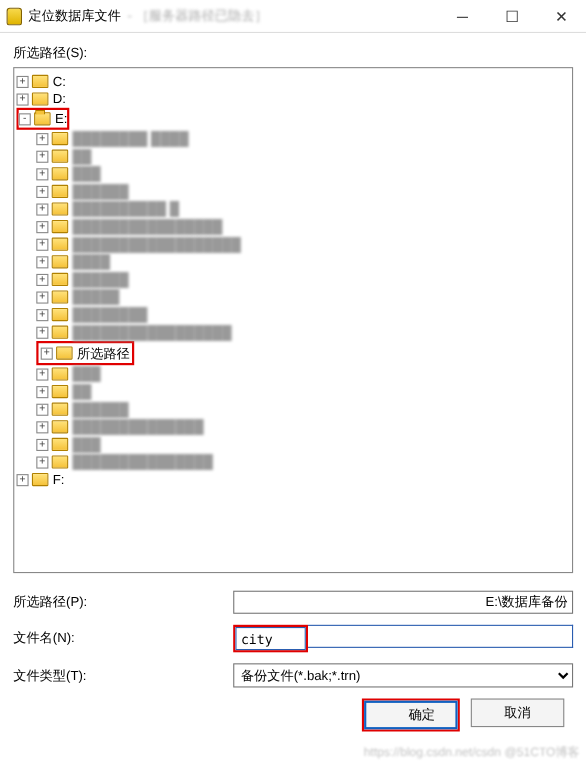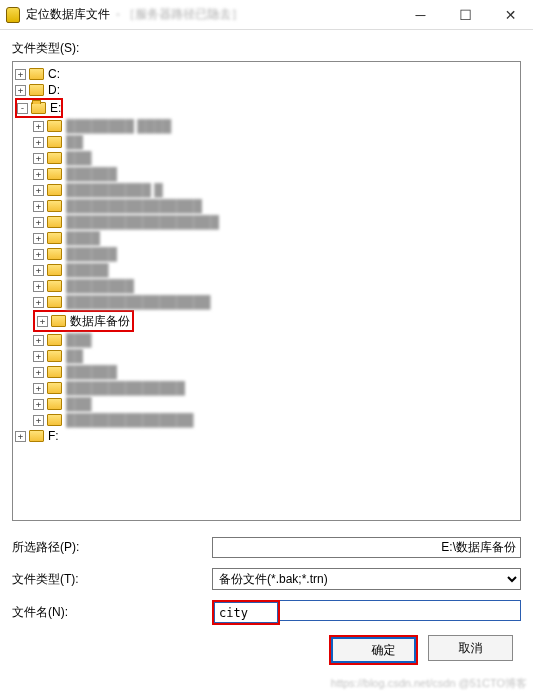--- a/index.html
+++ b/index.html
@@ -143,21 +143,21 @@
   <div class="icon-cyl"></div>
   <span class="title">定位数据库文件</span>
   <span class="subtitle">- ［服务器路径已隐去］</span>
   <div class="spacer"></div>
   <div class="winbtn">─</div>
   <div class="winbtn">☐</div>
   <div class="winbtn">✕</div>
 </div>
 
 <div class="content">
-  <div class="label-select">文件类型(S):</div>
+  <div class="label-select">所选路径(S):</div>
 
   <div class="tree-pane">
     <ul class="tree">
       <li>
         <div class="node">
           <span class="exp">+</span>
           <span class="folder"></span>
           <span class="nlabel">C:</span>
         </div>
       </li>
@@ -259,21 +259,21 @@
                 <span class="exp">+</span>
                 <span class="folder"></span>
                 <span class="nlabel blur">█████████████████</span>
               </div>
             </li>
           <li>
             <span class="red-box red-box-pad">
               <div class="node">
                 <span class="exp">+</span>
                 <span class="folder"></span>
-                <span class="nlabel">数据库备份</span>
+                <span class="nlabel">所选路径</span>
               </div>
             </span>
           </li>
           <li>
               <div class="node">
                 <span class="exp">+</span>
                 <span class="folder"></span>
                 <span class="nlabel blur">███</span>
               </div>
             </li>
@@ -325,36 +325,36 @@
   </div>
 
   <div class="form-area">
     <div class="row">
       <div class="flabel">所选路径(P):</div>
       <div class="fld">
         <input class="txt-ro" readonly="" value="E:\数据库备份" style="">
       </div>
     </div>
     <div class="row">
-      <div class="flabel">文件类型(T):</div>
-      <div class="fld">
-        <select class="sel">
-          <option>备份文件(*.bak;*.trn)</option>
-        </select>
-      </div>
-    </div>
-    <div class="row">
       <div class="flabel">文件名(N):</div>
       <div class="fld" style="display:flex;">
         <span class="red-box" style="display:inline-block;">
           <input class="txt-in" style="width: 64px;" value="city">
         </span>
         <div style="flex:1; border:1px solid #2a5db0; border-left:none; height:21px;"></div>
       </div>
     </div>
+    <div class="row">
+      <div class="flabel">文件类型(T):</div>
+      <div class="fld">
+        <select class="sel">
+          <option>备份文件(*.bak;*.trn)</option>
+        </select>
+      </div>
+    </div>
   </div>
 
   <div class="btnrow">
     <span class="red-box">
       <div class="btn primary">确定</div>
     </span>
     <div class="btn">取消</div>
   </div>
 </div>
 

